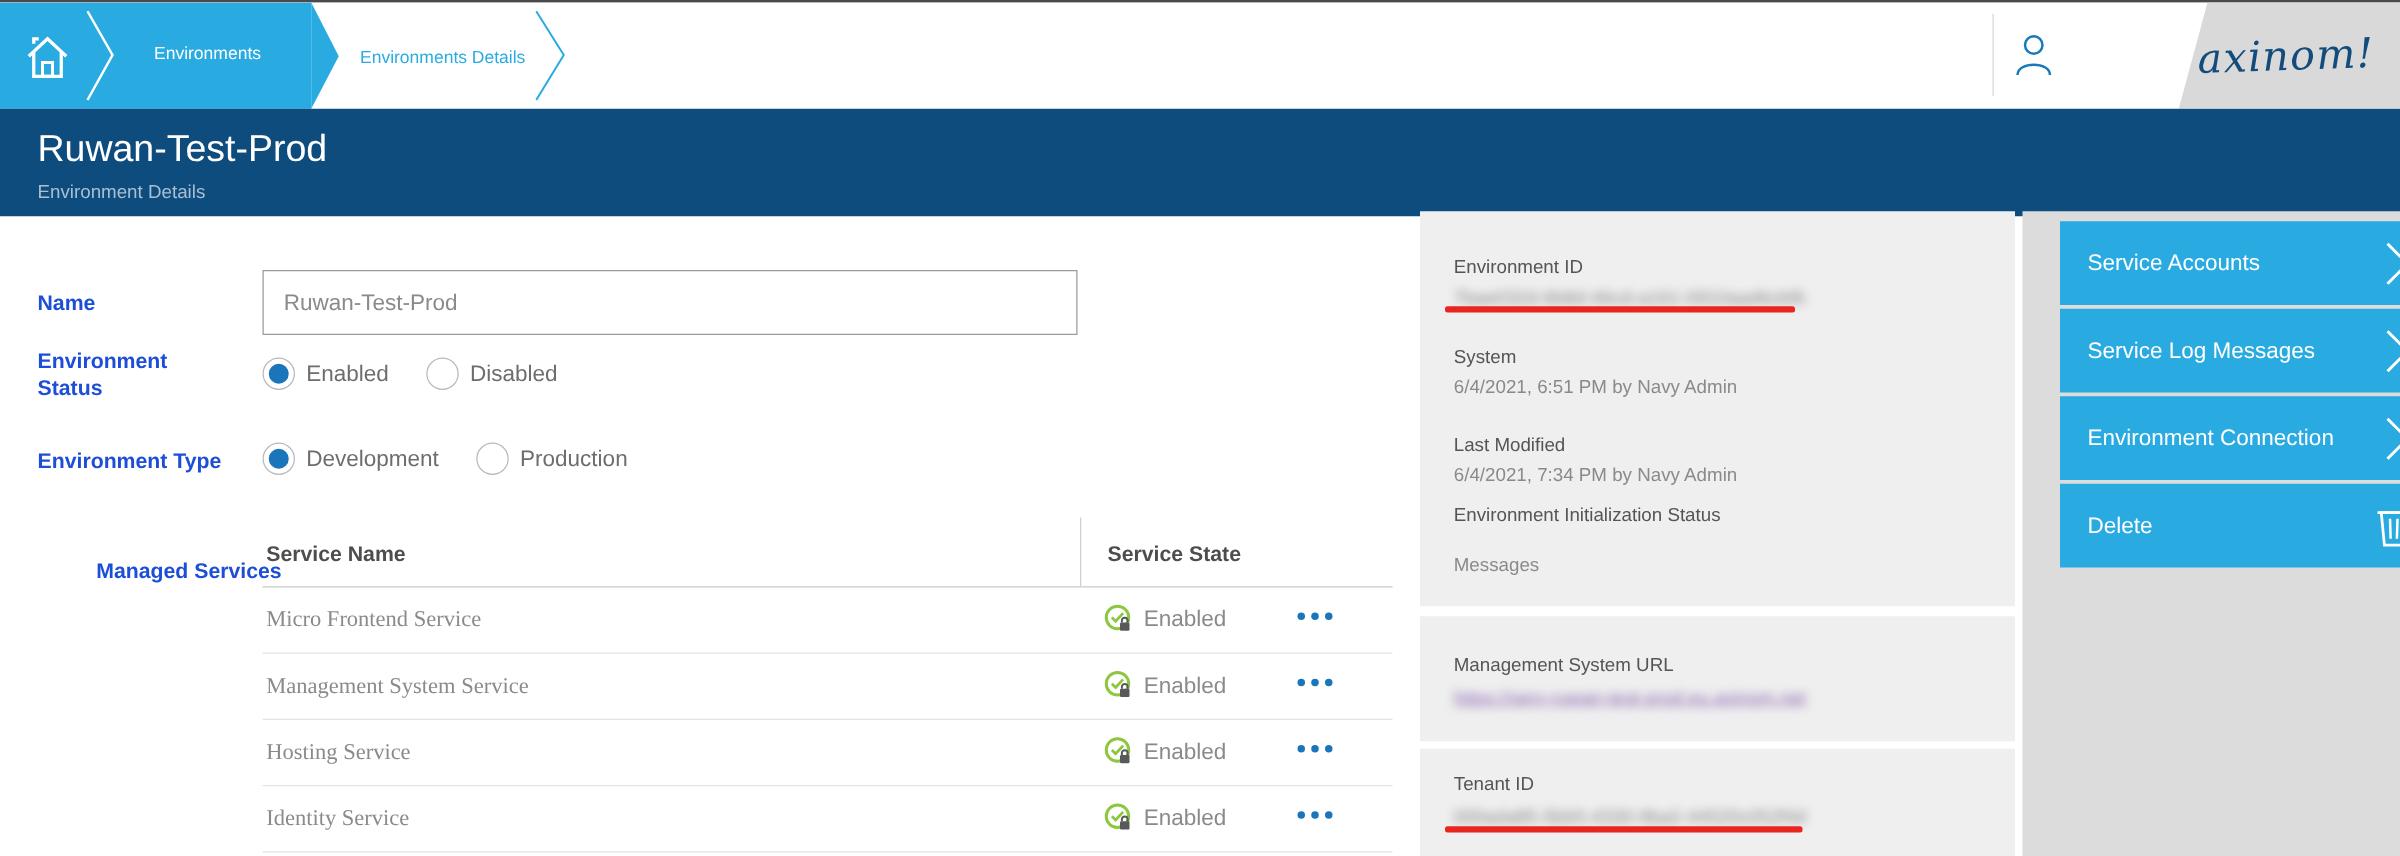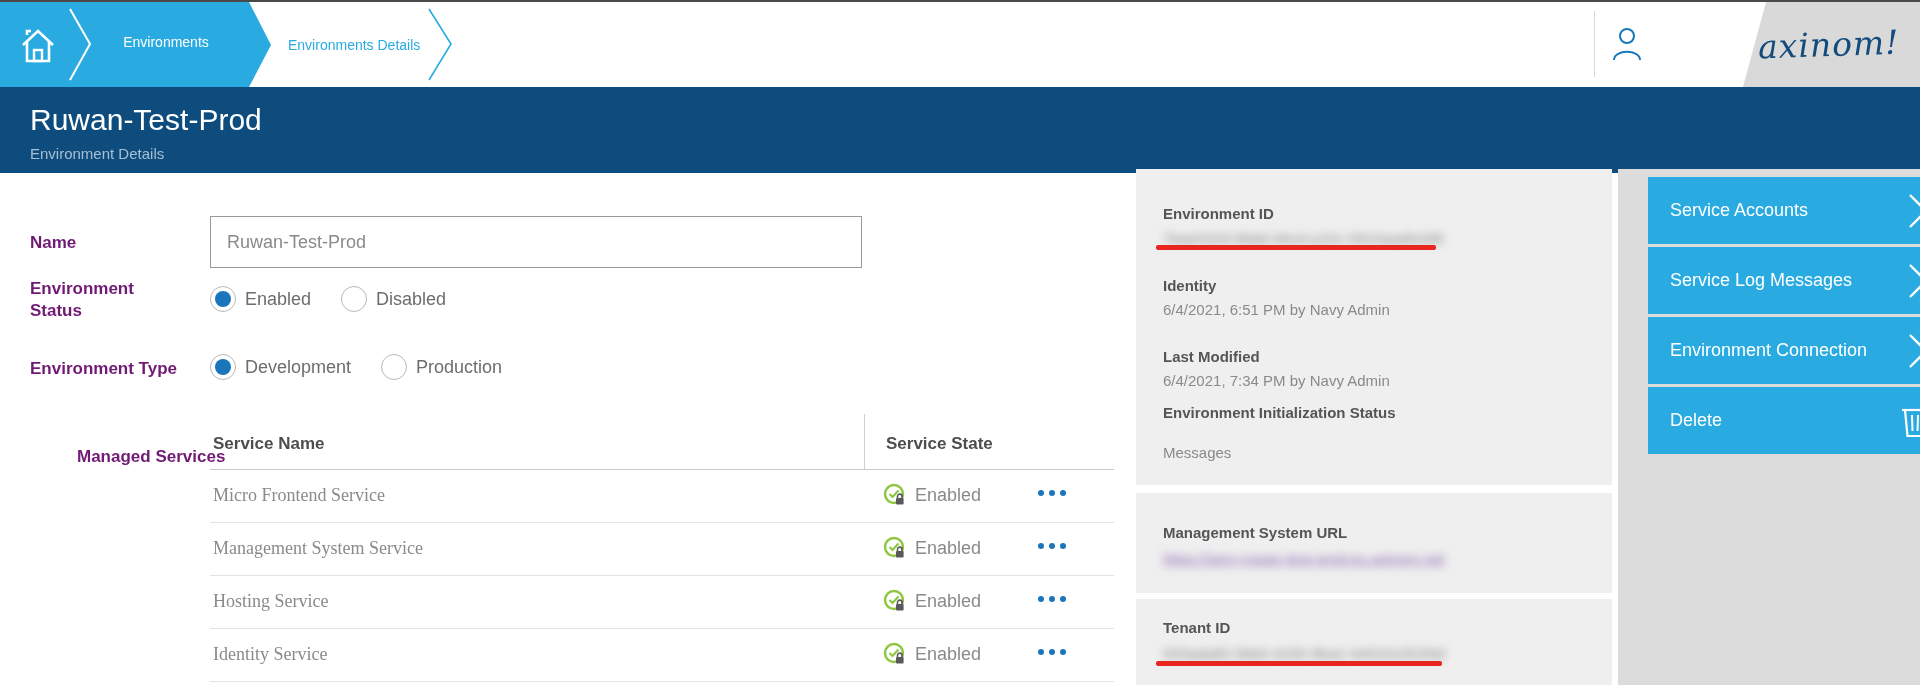--- a/index.html
+++ b/index.html
@@ -29,21 +29,21 @@
     clip-path:polygon(28px 0, 182px 0, 182px 85px, 5px 85px); display:flex; align-items:center; justify-content:center; }
   #logo-text { font-family:"DejaVu Serif", serif; font-style:italic; font-size:33px; color:#134b7c;
     transform:rotate(-2deg); letter-spacing:1px; }
 
   
   #page-header { position:absolute; left:0; top:85px; width:1920px; height:86px; background:#0e4c7d; }
   #page-title { position:absolute; left:30px; top:16px; color:#ffffff; font-size:30px; font-weight:400; }
   #page-subtitle { position:absolute; left:30px; top:58px; color:#a9bfd2; font-size:15px; }
 
   
-  .field-label { position:absolute; left:30px; color:#701a75; font-size:17px; font-weight:bold; line-height:22px; width:160px; }
+  .field-label { position:absolute; left:30px; color:#1d4ed8; font-size:17px; font-weight:bold; line-height:22px; width:160px; }
   #name-input { position:absolute; left:210px; top:214px; width:652px; height:52px;
     border:1px solid #9a9a9a; background:#fff; color:#8a8a8a; font-size:18px; padding:0 16px;
     font-family:"Liberation Sans", sans-serif; }
   .radio-row { position:absolute; display:flex; align-items:center; }
   .radio { width:26px; height:26px; border-radius:50%; border:1px solid #b9b9b9; background:#fff;
     display:flex; align-items:center; justify-content:center; }
   .radio.selected::after { content:""; width:16px; height:16px; border-radius:50%; background:#1b75bb; }
   .radio-label { color:#6d6d6d; font-size:18px; margin-left:9px; }
   .radio-group { display:flex; align-items:center; margin-right:30px; }
 
@@ -55,21 +55,21 @@
   .svc-row { position:absolute; left:0; width:904px; height:53px; }
   .svc-name { position:absolute; left:3px; top:15px; color:#8a8a8a; font-size:18px;font-family:Liberation Serif, serif; }
   .svc-state { position:absolute; left:673px; top:13px; display:flex; align-items:center; }
   .svc-state span { color:#8a8a8a; font-size:18px; margin-left:8px; }
   .row-line { position:absolute; left:0; bottom:0; width:904px; height:1px; background:#e4e4e4; }
   .row-menu { position:absolute; left:828px; top:20px; display:flex; gap:5px; cursor:pointer; }
   .row-menu i { width:6px; height:6px; border-radius:50%; background:#1b75bb; }
 
   
   .panel { position:absolute; left:1136px; width:476px; background:#efefef; }
-  .p-label { position:absolute; left:27px; color:#555555; font-size:15px; font-weight:bold; }
+  .p-label { position:absolute; left:27px; color:#555555; font-size:15px; font-weight:normal; }
   .p-value { position:absolute; left:27px; color:#8a8a8a; font-size:15px; white-space:nowrap; }
   .blurred { filter:blur(4px); }
   .p-link { color:#8e6bb5; text-decoration:underline; }
   .red-line { position:absolute; left:20px; width:280px; height:5px; background:#e8251f; border-radius:2px; }
 
   
   #sidebar-bg { position:absolute; left:1618px; top:167px; width:302px; height:518px; background:#dcdcdc; }
   .action-btn { position:absolute; left:1620px; width:300px; height:67px; background:#29abe2; color:#fff;
     font-size:18px; display:flex; align-items:center; padding:0 22px; cursor:pointer;margin-left:28px; }
   .action-btn .btn-icon { position:absolute; right:18px; top:50%; transform:translateY(-50%); }
@@ -237,21 +237,21 @@
         </div>
       <div class="row-line"></div>
     </div>
   </div>
 
   <div class="panel" style="top:167px; height:316px;">
     <div class="p-label" style="top:36px">Environment ID</div>
     <div class="p-value blurred" style="top:61px">7bae032d-6b8d-46cd-a161-0910aad6cbf6</div>
     <div class="red-line" style="top:76px"></div>
 
-    <div class="p-label" style="top:108px">Identity</div>
+    <div class="p-label" style="top:108px">System</div>
     <div class="p-value" style="top:132px">6/4/2021, 6:51 PM by Navy Admin</div>
 
     <div class="p-label" style="top:179px">Last Modified</div>
     <div class="p-value" style="top:203px">6/4/2021, 7:34 PM by Navy Admin</div>
 
     <div class="p-label" style="top:235px">Environment Initialization Status</div>
     <div class="p-value" style="top:275px">Messages</div>
   </div>
 
   <div class="panel" style="top:491px; height:100px;">

